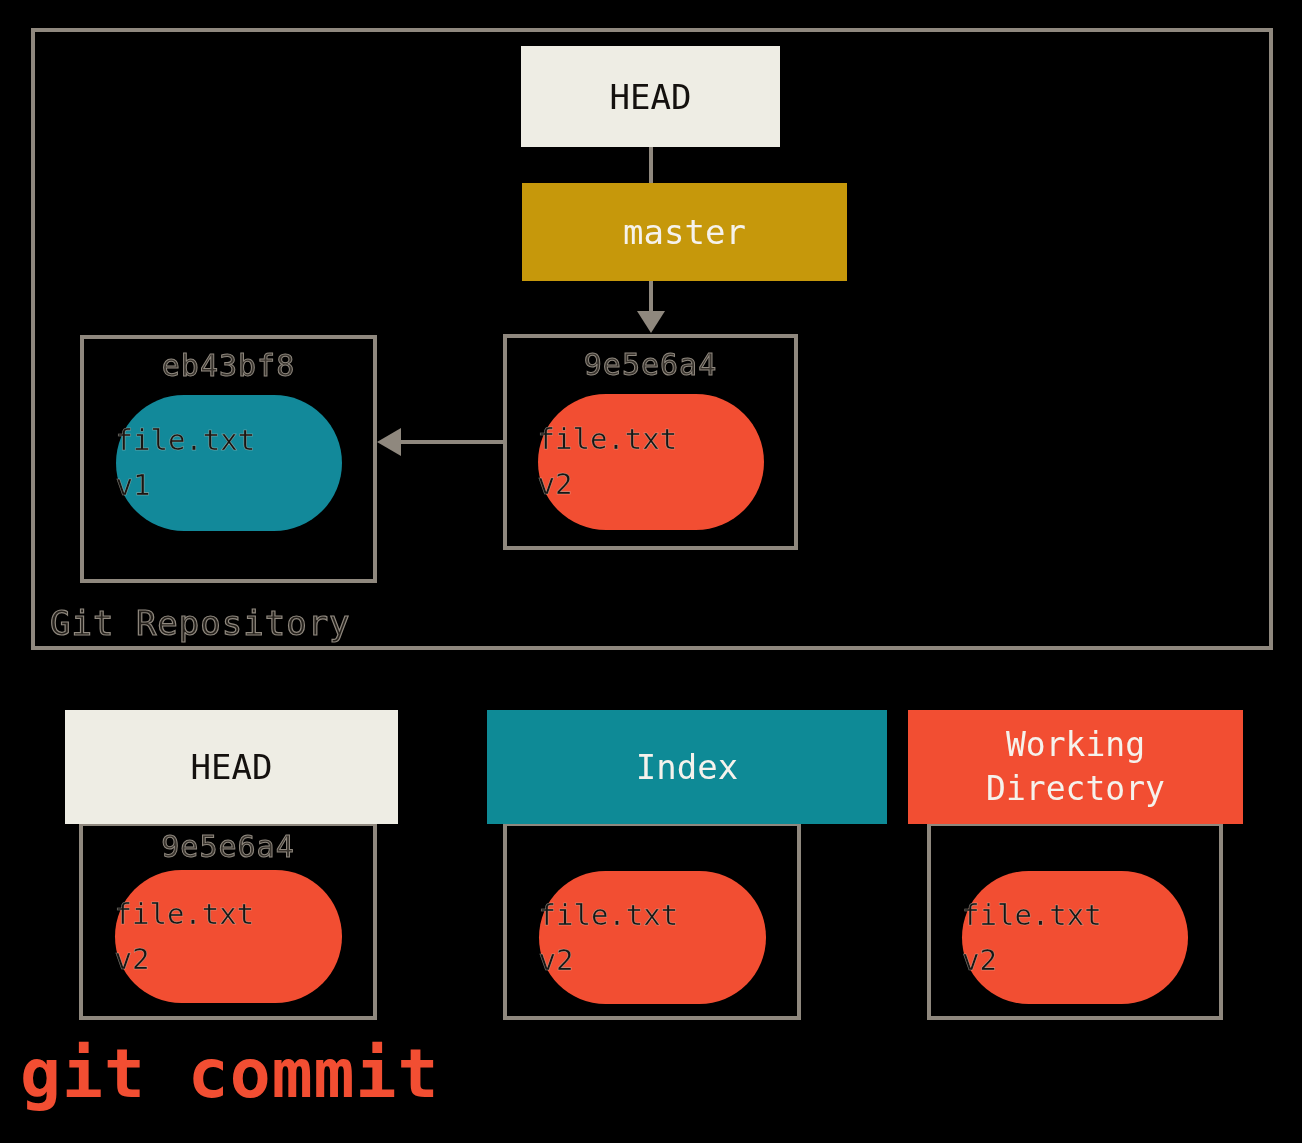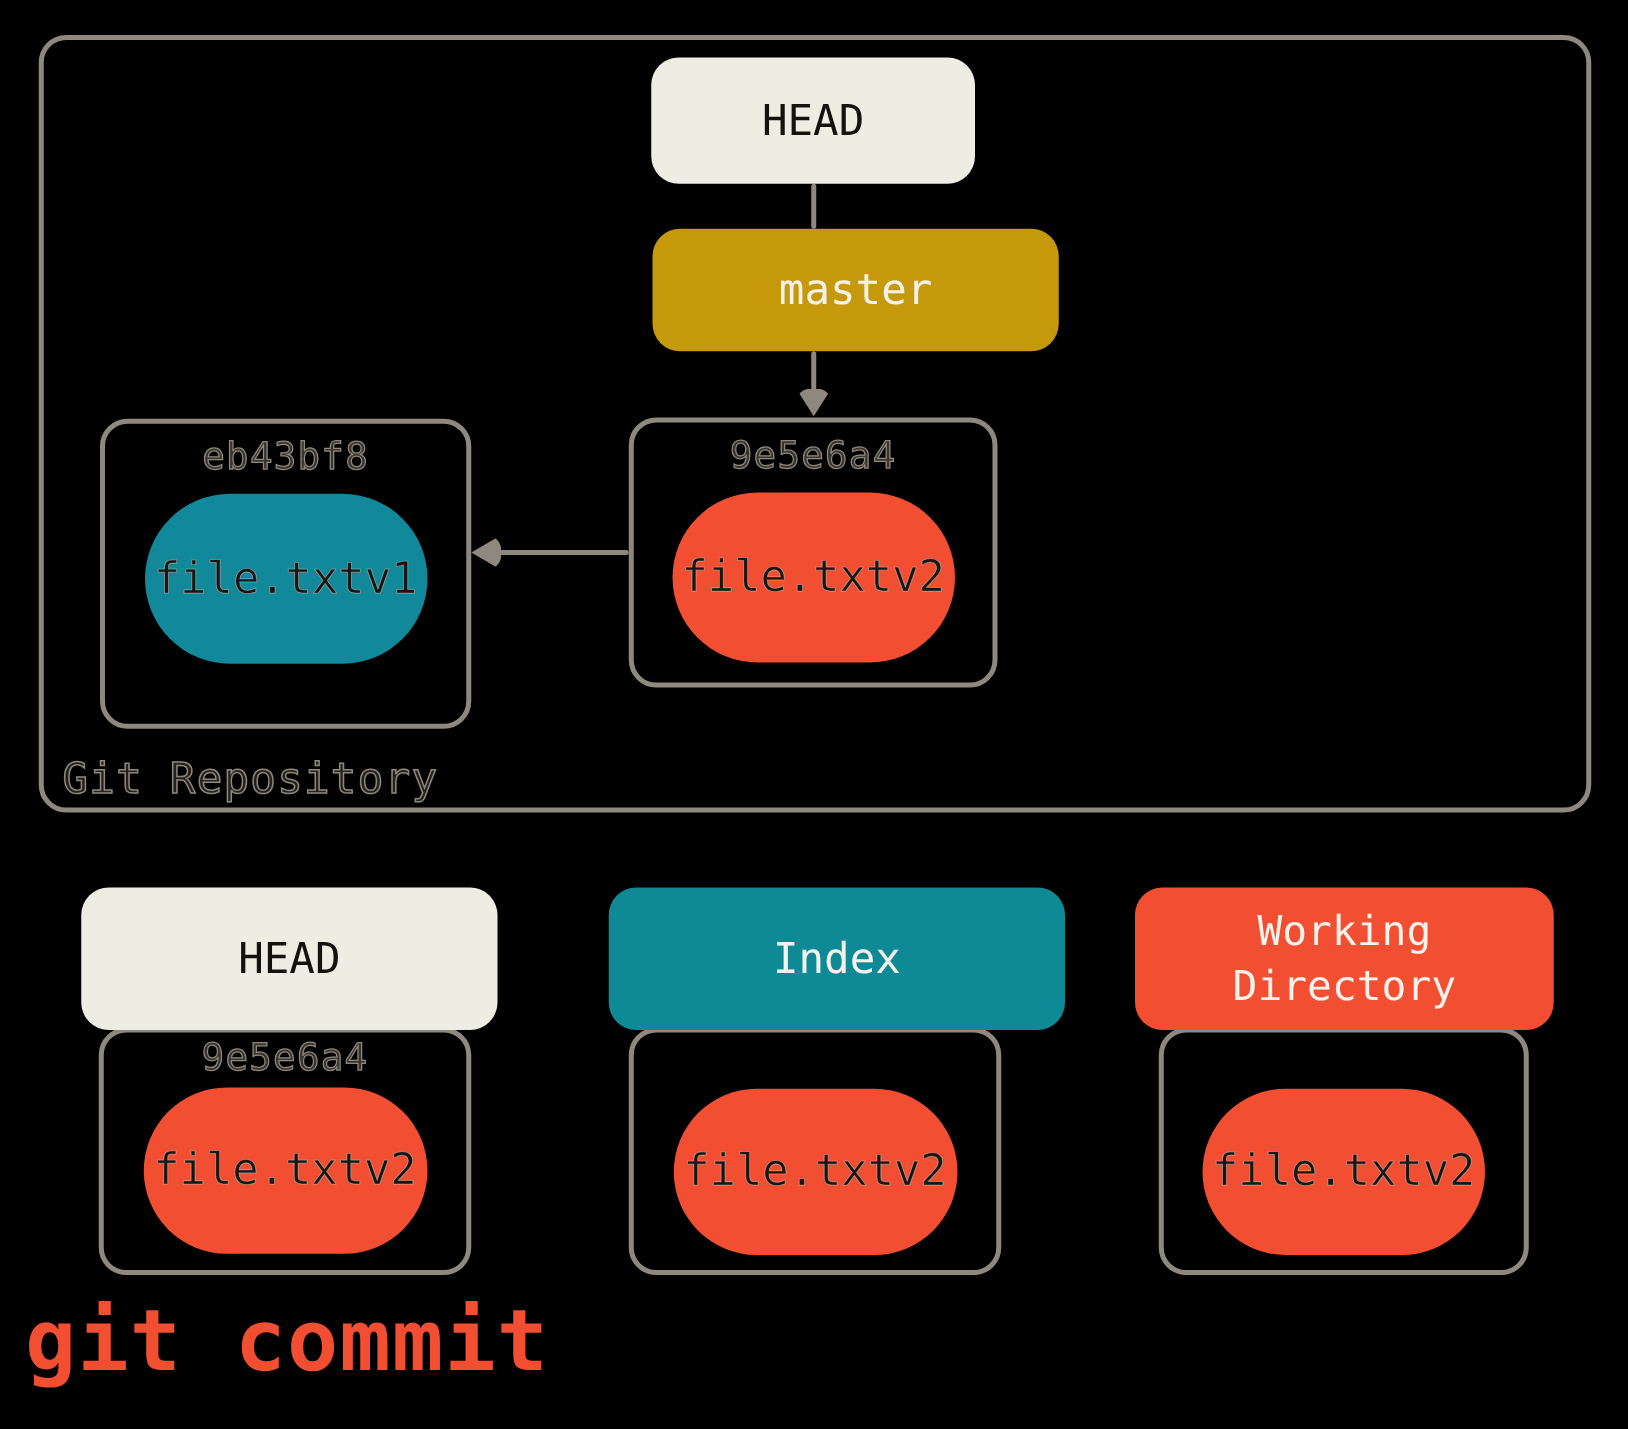--- a/index.html
+++ b/index.html
@@ -1,33 +1,33 @@
 <!DOCTYPE html>
 <html><head>
 <meta charset="utf-8">
 <style>
   html,body{margin:0;padding:0;background:#000;}
   #canvas{
     position:relative;width:1302px;height:1143px;background:#000000;
     font-family:"DejaVu Sans Mono","Liberation Mono",monospace;
     overflow:hidden;
   }
-  .abs{position:absolute;border-radius:22px;}
+  .abs{position:absolute;}
   .bordered{border:4px solid #8f887e;box-sizing:border-box;background:transparent;}
   .hdr{display:flex;align-items:center;justify-content:center;box-sizing:border-box;
        font-size:34px;text-align:center;white-space:pre-line;line-height:44px;}
   .cream{background:#eeede4;color:#14110e;}
   .gold{background:#c6980b;color:#f5f2ec;}
   .teal-bg{background:#0e8a96;color:#f5f2ec;}
   .red-bg{background:#f24e32;color:#f5f2ec;}
   .commit-box{display:flex;flex-direction:column;align-items:center;z-index:1;}
   .hash{font-size:30px;line-height:30px;color:#39342e;
         -webkit-text-stroke:1px #8f887e;letter-spacing:1px;}
-  .blob{border-radius:70px;display:flex;flex-direction:row;align-items:center;
-        justify-content:center;font-size:35px;line-height:45px;color:#181512;
+  .blob{border-radius:70px;display:flex;flex-direction:column;
+        justify-content:center;font-size:29px;line-height:45px;color:#181512;
         -webkit-text-stroke:0.6px rgba(228,223,212,0.5);}
   .blob-teal{background:#12899a;}
   .blob-red{background:#f24e32;}
   .outline-label{font-size:34px;line-height:38px;color:#24201b;
         -webkit-text-stroke:1.2px #8f887e;letter-spacing:1px;}
   .vline{width:4px;background:#8f887e;}
   .hline{height:4px;background:#8f887e;}
   .arrow-down{width:0;height:0;border-left:14px solid transparent;
         border-right:14px solid transparent;border-top:22px solid #8f887e;}
   .arrow-left{width:0;height:0;border-top:14px solid transparent;
@@ -79,21 +79,21 @@
     </div>
   </div>
   <div class="abs hdr cream hdr-box" style="left:65px;top:710px;width:333px;height:114px;">HEAD</div>
 
   <div class="abs bordered commit-box" style="left:503px;top:822px;width:298px;height:198px;">
     <div class="blob blob-red" style="margin-top:45px;width:227px;height:133px;">
       <span>file.txt</span>
       <span>v2</span>
     </div>
   </div>
-  <div class="abs hdr teal-bg hdr-box" style="left:487px;top:710px;width:365px;height:114px;">Index</div>
+  <div class="abs hdr teal-bg hdr-box" style="left:487px;top:710px;width:400px;height:114px;">Index</div>
 
   <div class="abs bordered commit-box" style="left:927px;top:822px;width:296px;height:198px;">
     <div class="blob blob-red" style="margin-top:45px;width:226px;height:133px;">
       <span>file.txt</span>
       <span>v2</span>
     </div>
   </div>
   <div class="abs caption" style="left:20px;top:1036px;">git commit</div>
 
   <div class="abs hdr red-bg hdr-box" style="left:908px;top:710px;width:335px;height:114px;font-size:33px;">Working

